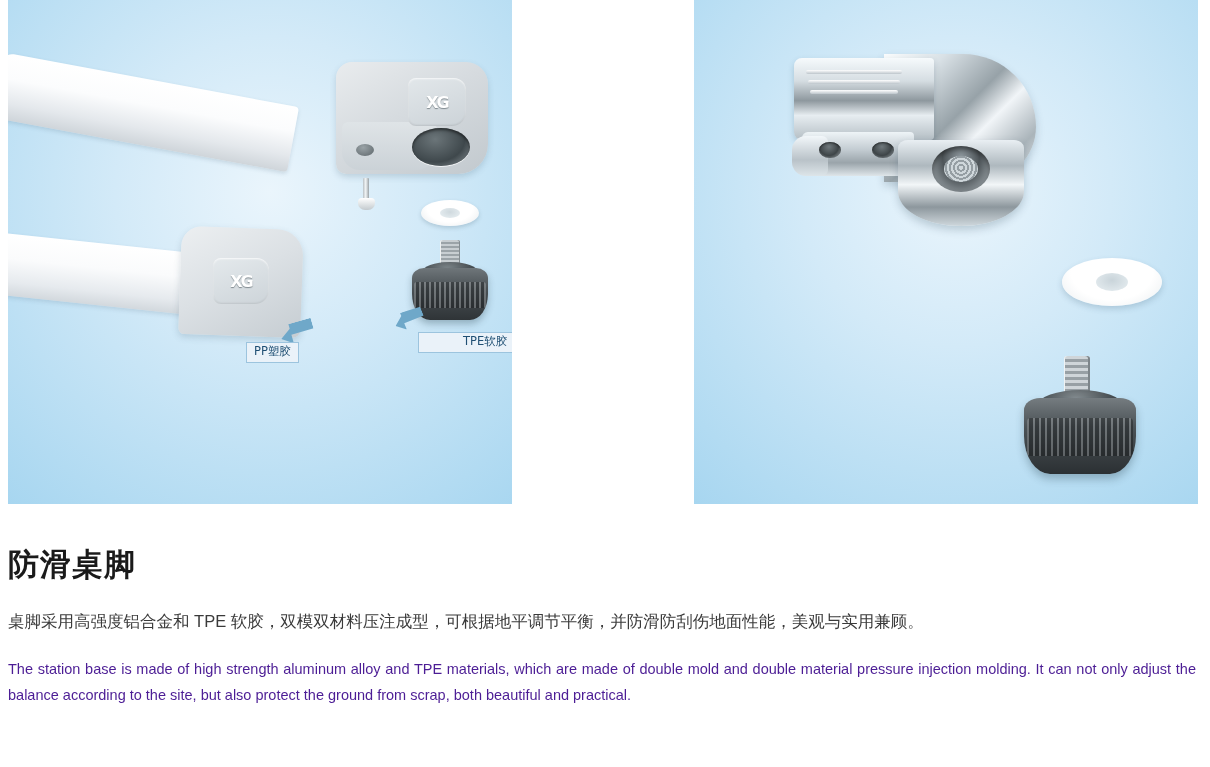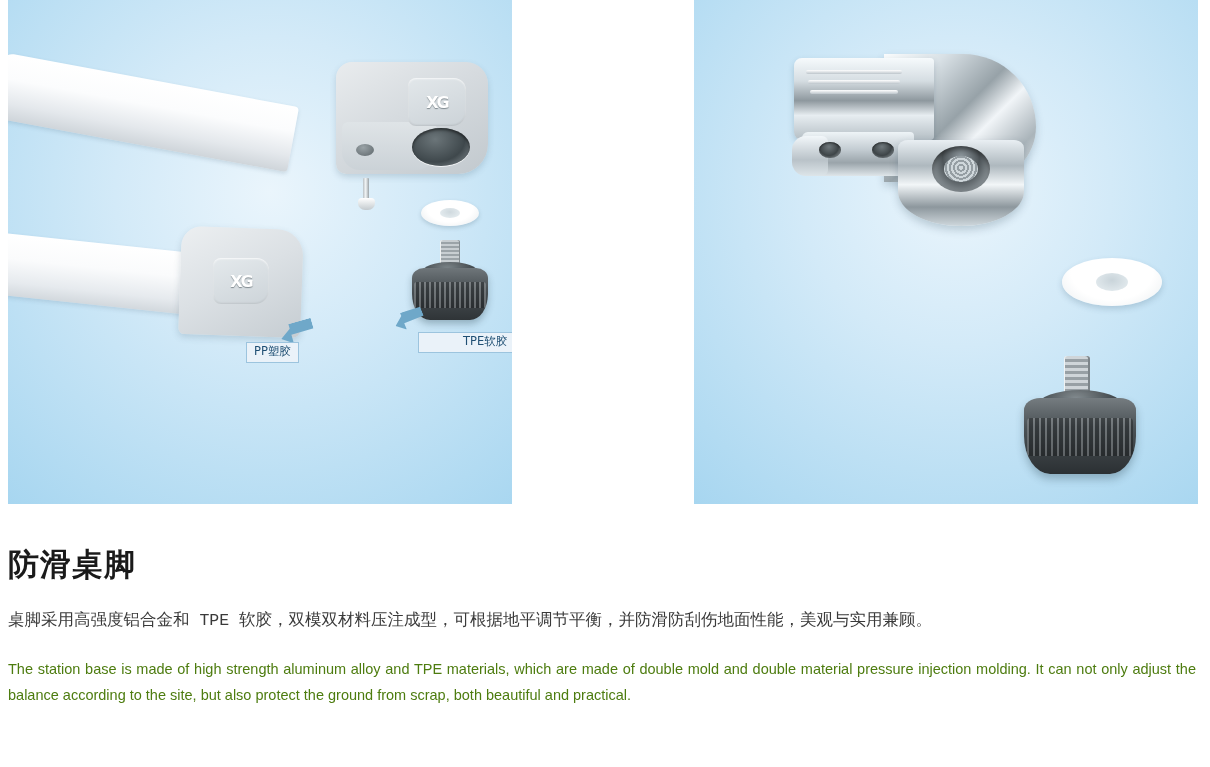--- a/index.html
+++ b/index.html
@@ -400,33 +400,33 @@
   }
   .heading {
     font-family: "DejaVu Sans", "Liberation Sans", sans-serif;
     font-size: 31px;
     font-weight: bold;
     color: #1a1a1a;
     margin: 0 0 22px 0;
     letter-spacing: 1px;
   }
   .para-cn {
-    font-family: Liberation Mono, monospace;
+    font-family: Liberation Sans, sans-serif;
     font-size: 16.5px;
     line-height: 1.62;
     color: #3a3a3a;
     margin: 0 0 22px 0;
     text-align: justify;
     width: 1188px;
   }
   .para-en {
     font-family: "Liberation Sans", sans-serif;
     font-size: 14.5px;
     line-height: 1.78;
-    color: #4d7c0f;
+    color: #4c1d95;
     margin: 0;
     text-align: justify;
     width: 1188px;
   }
 </style>
 </head>
 <body>
 
 <div class="page">
 

